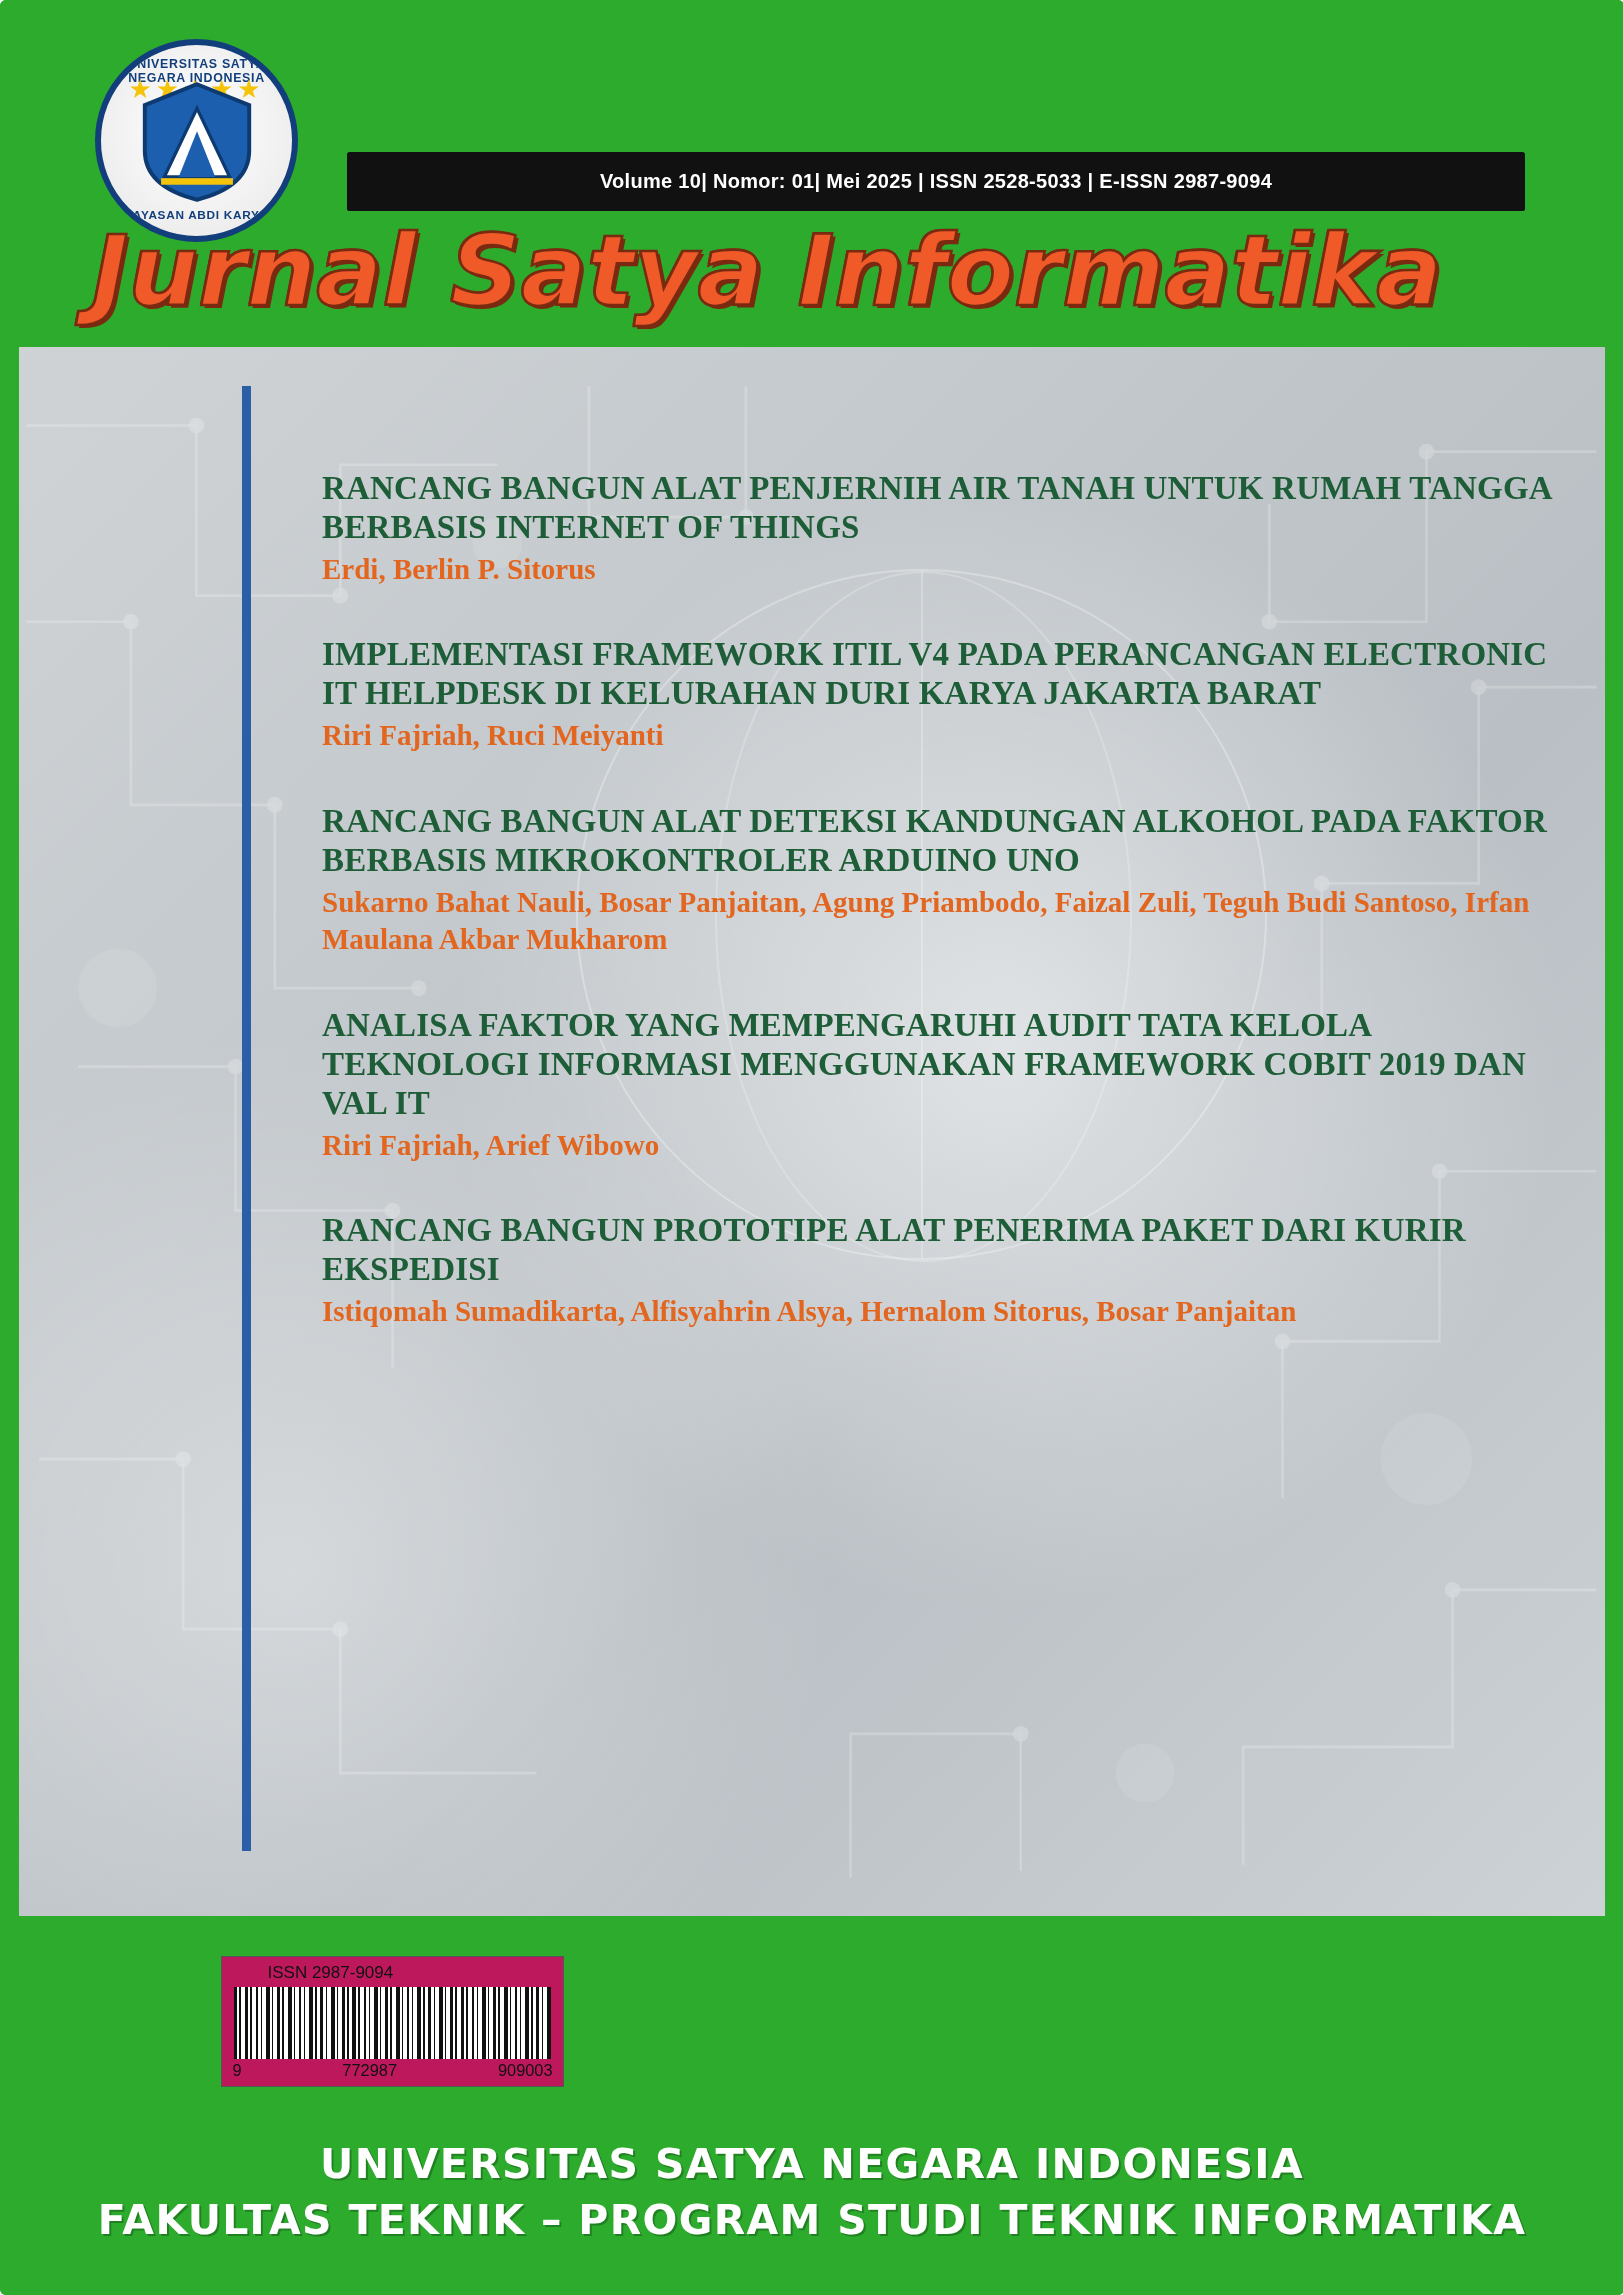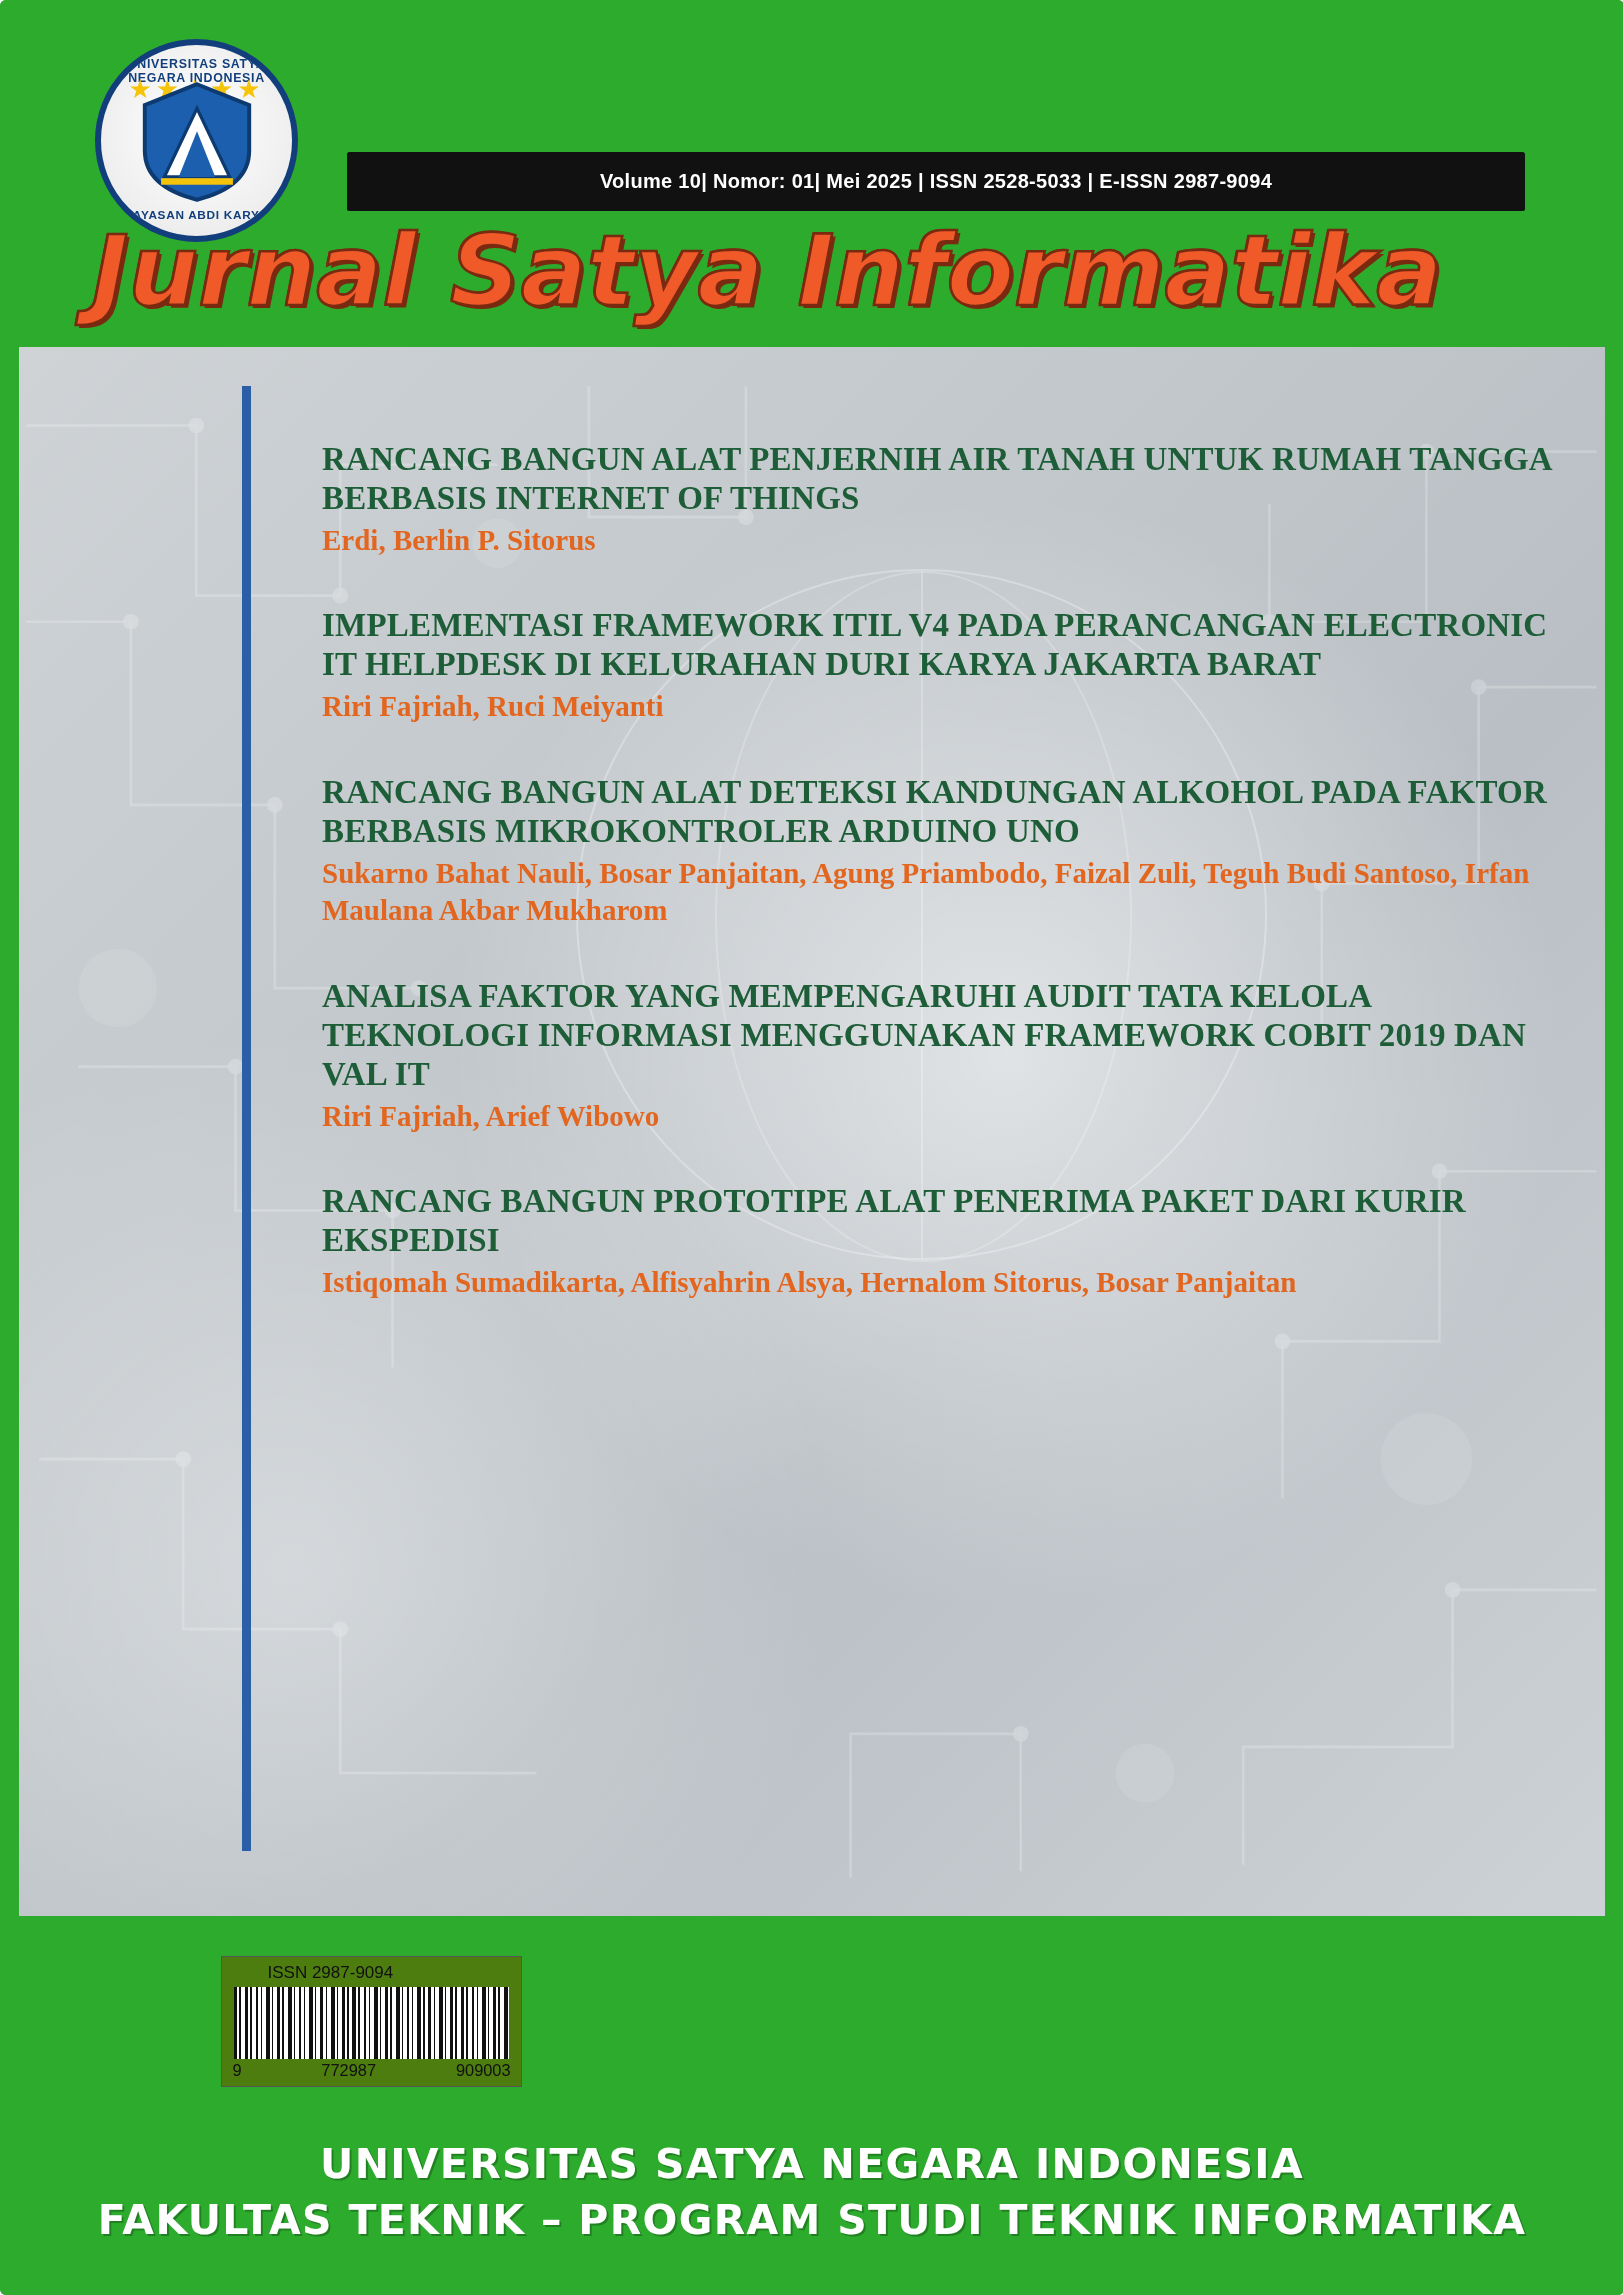--- a/index.html
+++ b/index.html
@@ -209,20 +209,21 @@
   
   .toc {
     position: absolute;
     left: 322px;
     top: 440px;
     width: 1243px;
     z-index: 2;
   }
   .article {
     margin-bottom: 47px;
+    margin-top: 29px;
   }
   .article-title {
     font-family: "Liberation Serif", serif;
     font-weight: bold;
     font-size: 33px;
     line-height: 1.18;
     color: #1d5d37;
     letter-spacing: 0.2px;
   }
   .article-authors {
@@ -232,23 +233,23 @@
     line-height: 1.3;
     color: #e2661f;
     margin-top: 3.9px;
   }
 
   
   .barcode-box {
     position: absolute;
     left: 221px;
     top: 1956px;
-    width: 301px;
+    width: 343px;
     height: 131px;
-    background: #4d7c0f;
+    background: #be185d;
     border: 1.3px solid #555;
     box-sizing: border-box;
     z-index: 4;
     padding: 5.2px 6.5px 3.9px 6.5px;
   }
   .barcode-label {
     font-family: "Liberation Sans", sans-serif;
     font-size: 17px;
     color: #111;
     margin: 1.3px 0 3.9px 39px;

